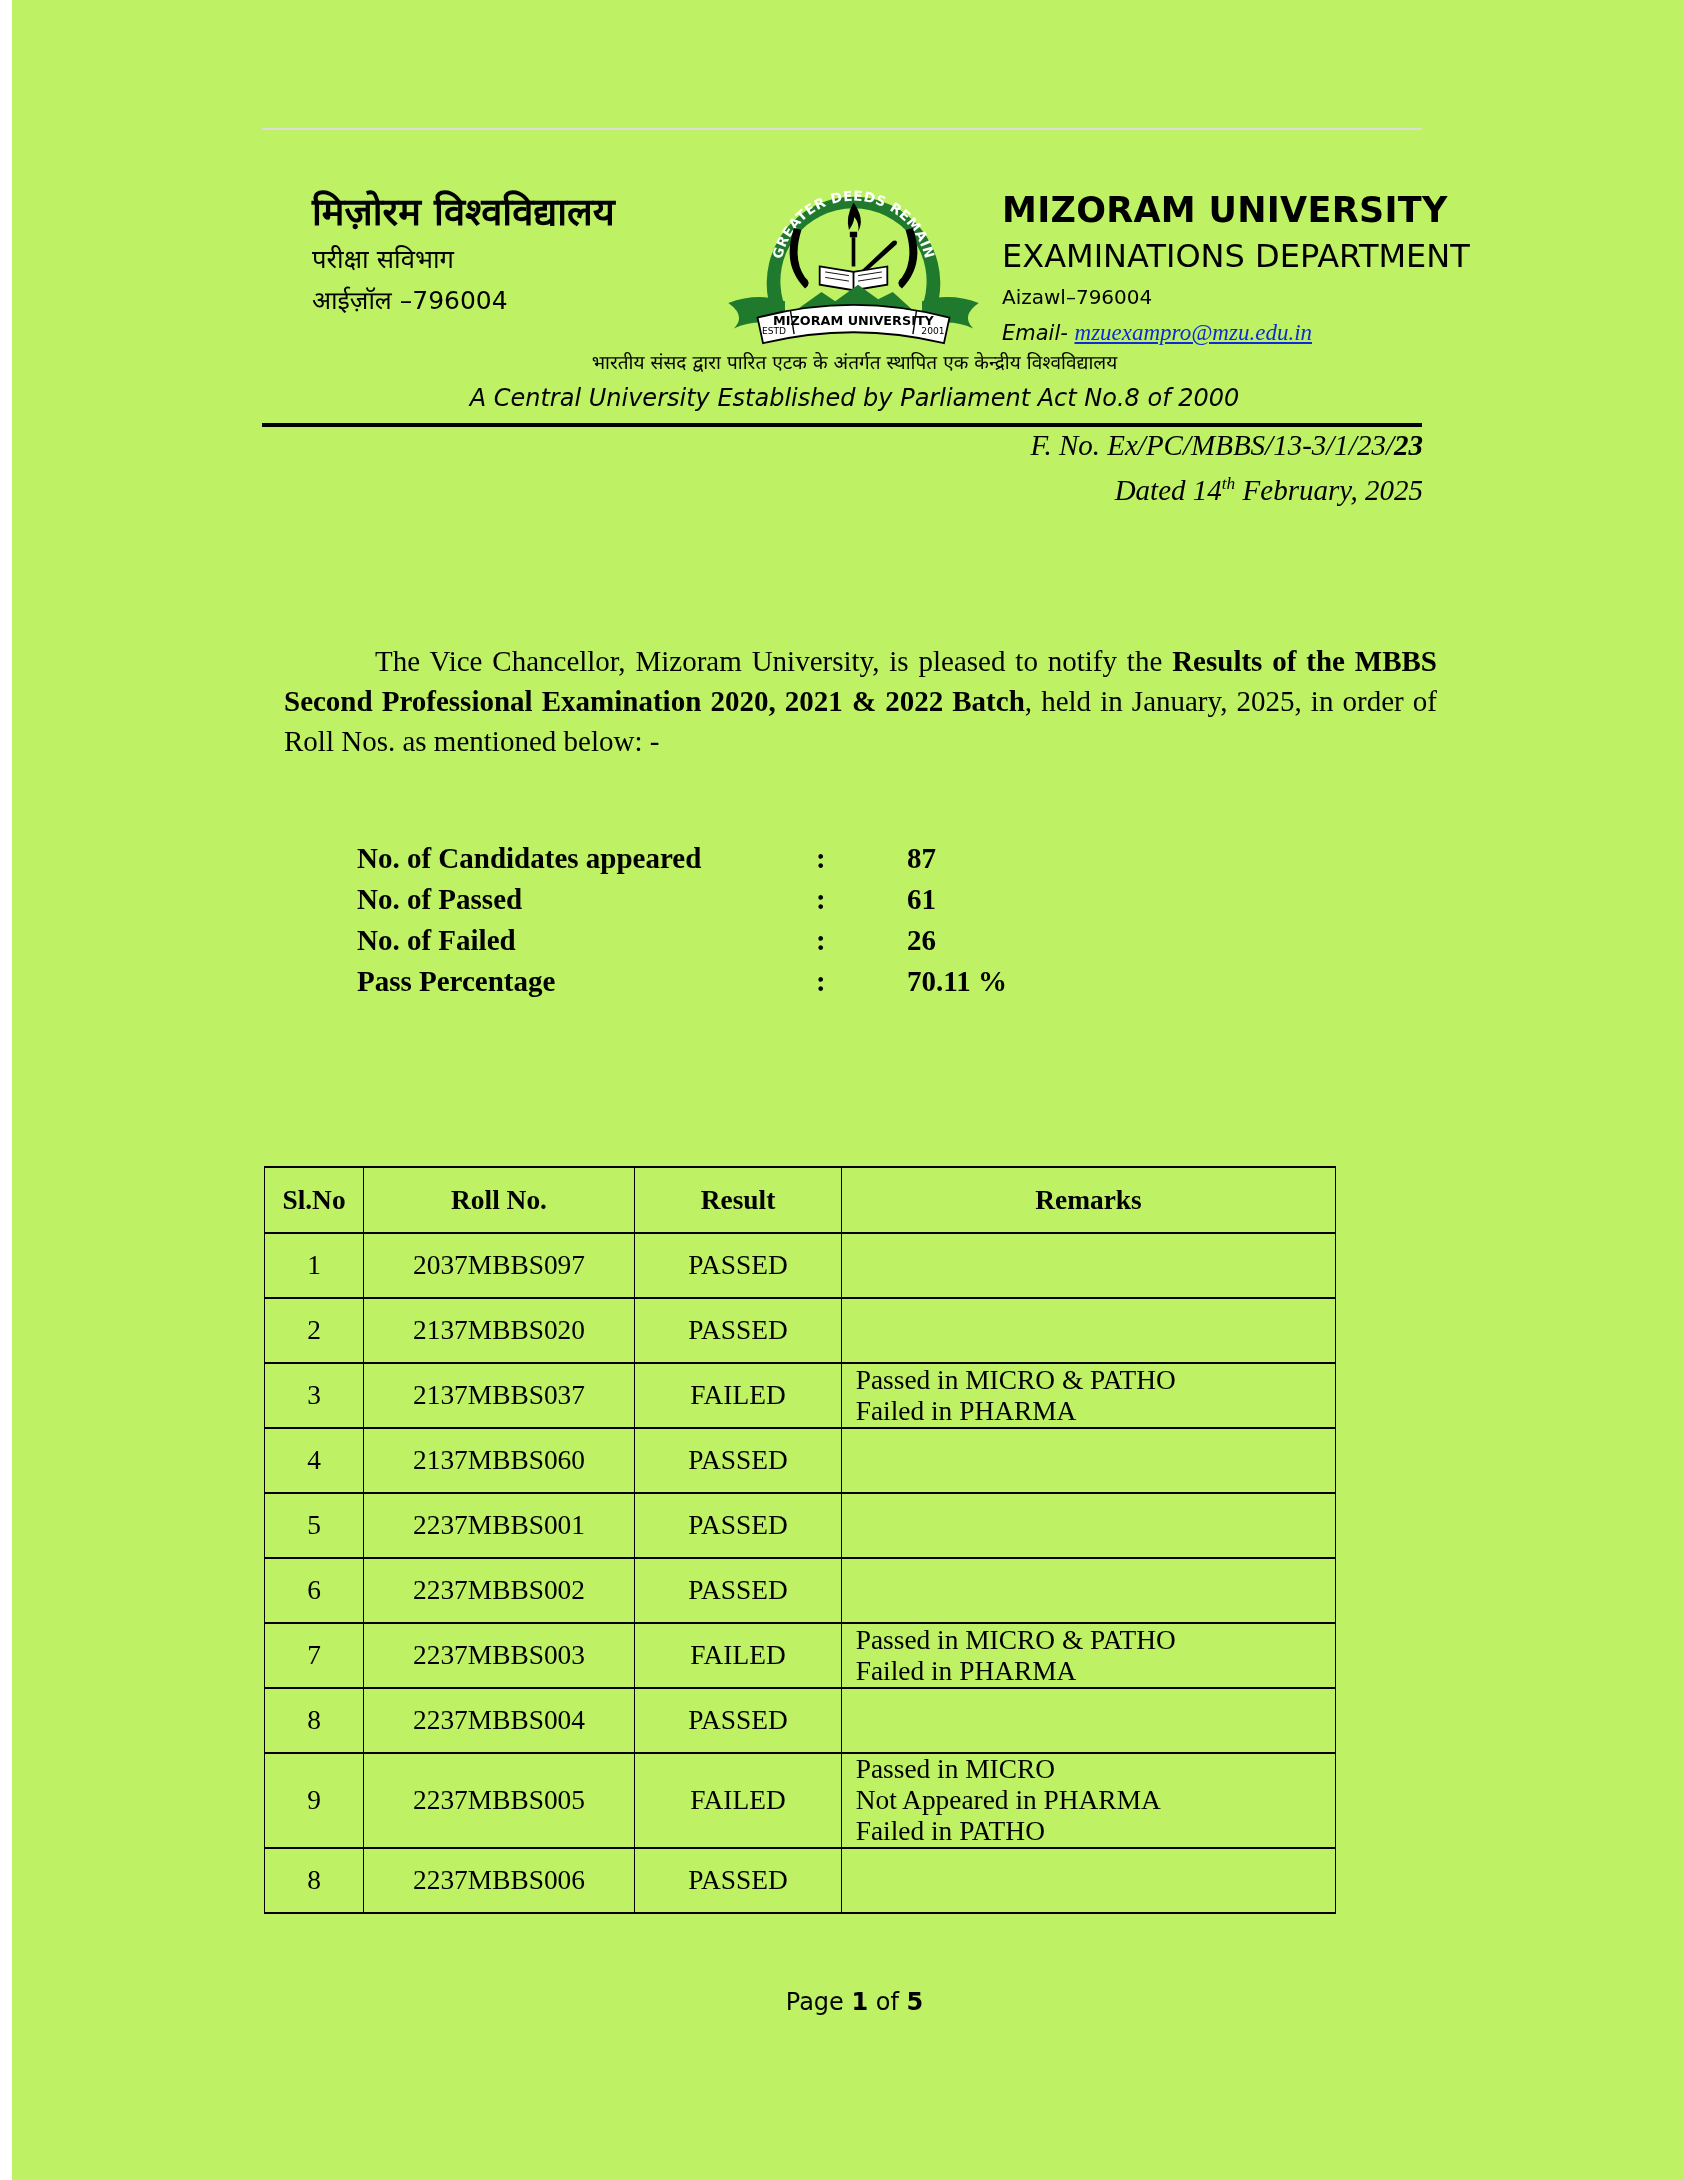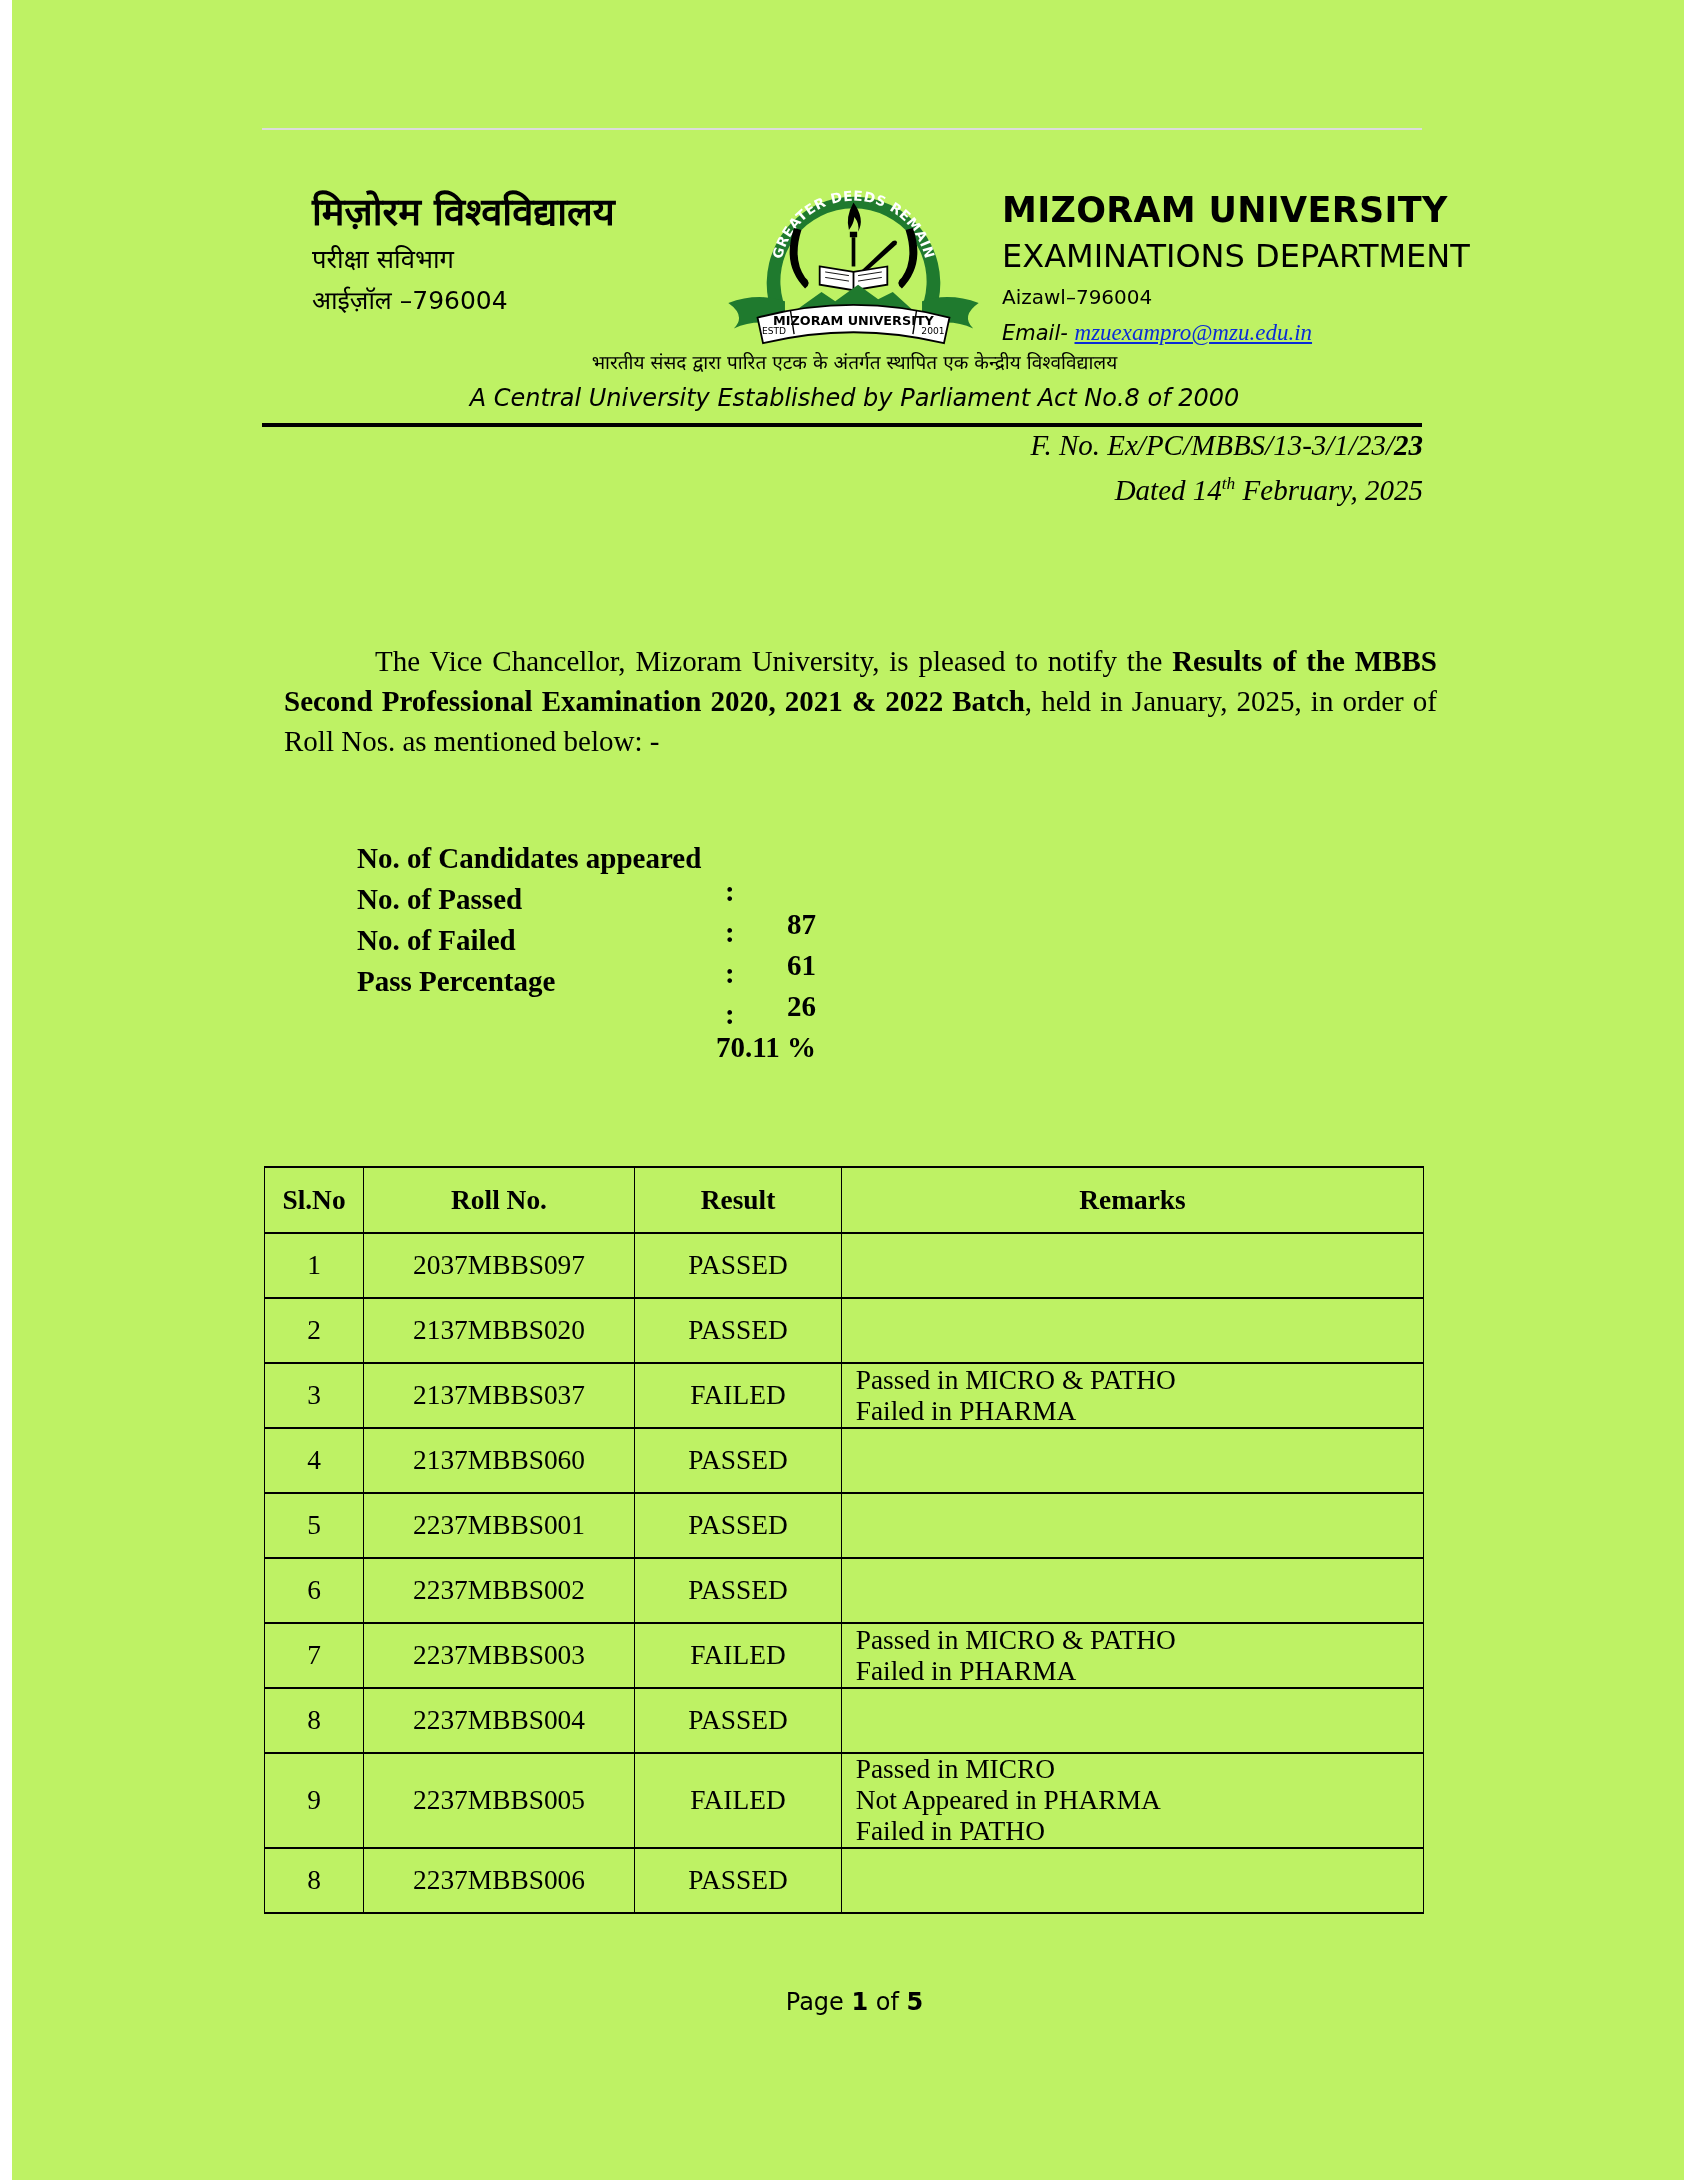--- a/index.html
+++ b/index.html
@@ -39,26 +39,26 @@
   .notif-title { position: absolute; left: 0; width: 1685px; top: 559px; text-align: center;
     font-family: "Liberation Serif", serif; font-weight: bold; font-size: 35px; letter-spacing: 2.7px; }
   .notif-title span { text-decoration: underline; text-underline-offset: 7.3px; text-decoration-thickness: 2.7px; }
 
   .body-para { position: absolute; left: 254px; top: 641px; width: 1153px;
     font-family: "Liberation Serif", serif; font-size: 29px; line-height: 40px; text-align: justify; margin-left: 18px; }
   .body-para .indent { display: inline-block; width: 91px; }
 
   .stats { position: absolute; left: 345px; top: 842px; font-family: "Liberation Serif", serif;
     font-weight: bold; font-size: 29px; }
-  .stat-row { display: flex; height: 41px; align-items: flex-end; flex-direction: column; }
+  .stat-row { display: flex; height: 41px; align-items: flex-start; }
   .stat-label { width: 459px; }
   .stat-colon { width: 91px; }
   .stat-value { }
 
-  table.results { position: absolute; left: 252px; top: 1166px; width: 1160px;
+  table.results { position: absolute; left: 252px; top: 1166px; width: 1072px;
     border-collapse: collapse; font-family: "Liberation Serif", serif; font-size: 27.4px; }
   table.results th, table.results td { border: 1.4px solid #000; text-align: center; vertical-align: middle; padding: 0; }
   table.results tr { border-bottom: 2.7px solid #000; }
   table.results tr:first-child { border-top: 2.7px solid #000; }
   table.results th { font-weight: bold; height: 64px; }
   table.results td { height: 63px; }
   table.results td.remarks { text-align: left; padding-left: 13.7px; line-height: 31px; }
   .col-sl { width: 98px; } .col-roll { width: 270px; } .col-result { width: 206px; }
 
   .footer { position: absolute; left: 0; width: 1685px; top: 1988px; text-align: center;

